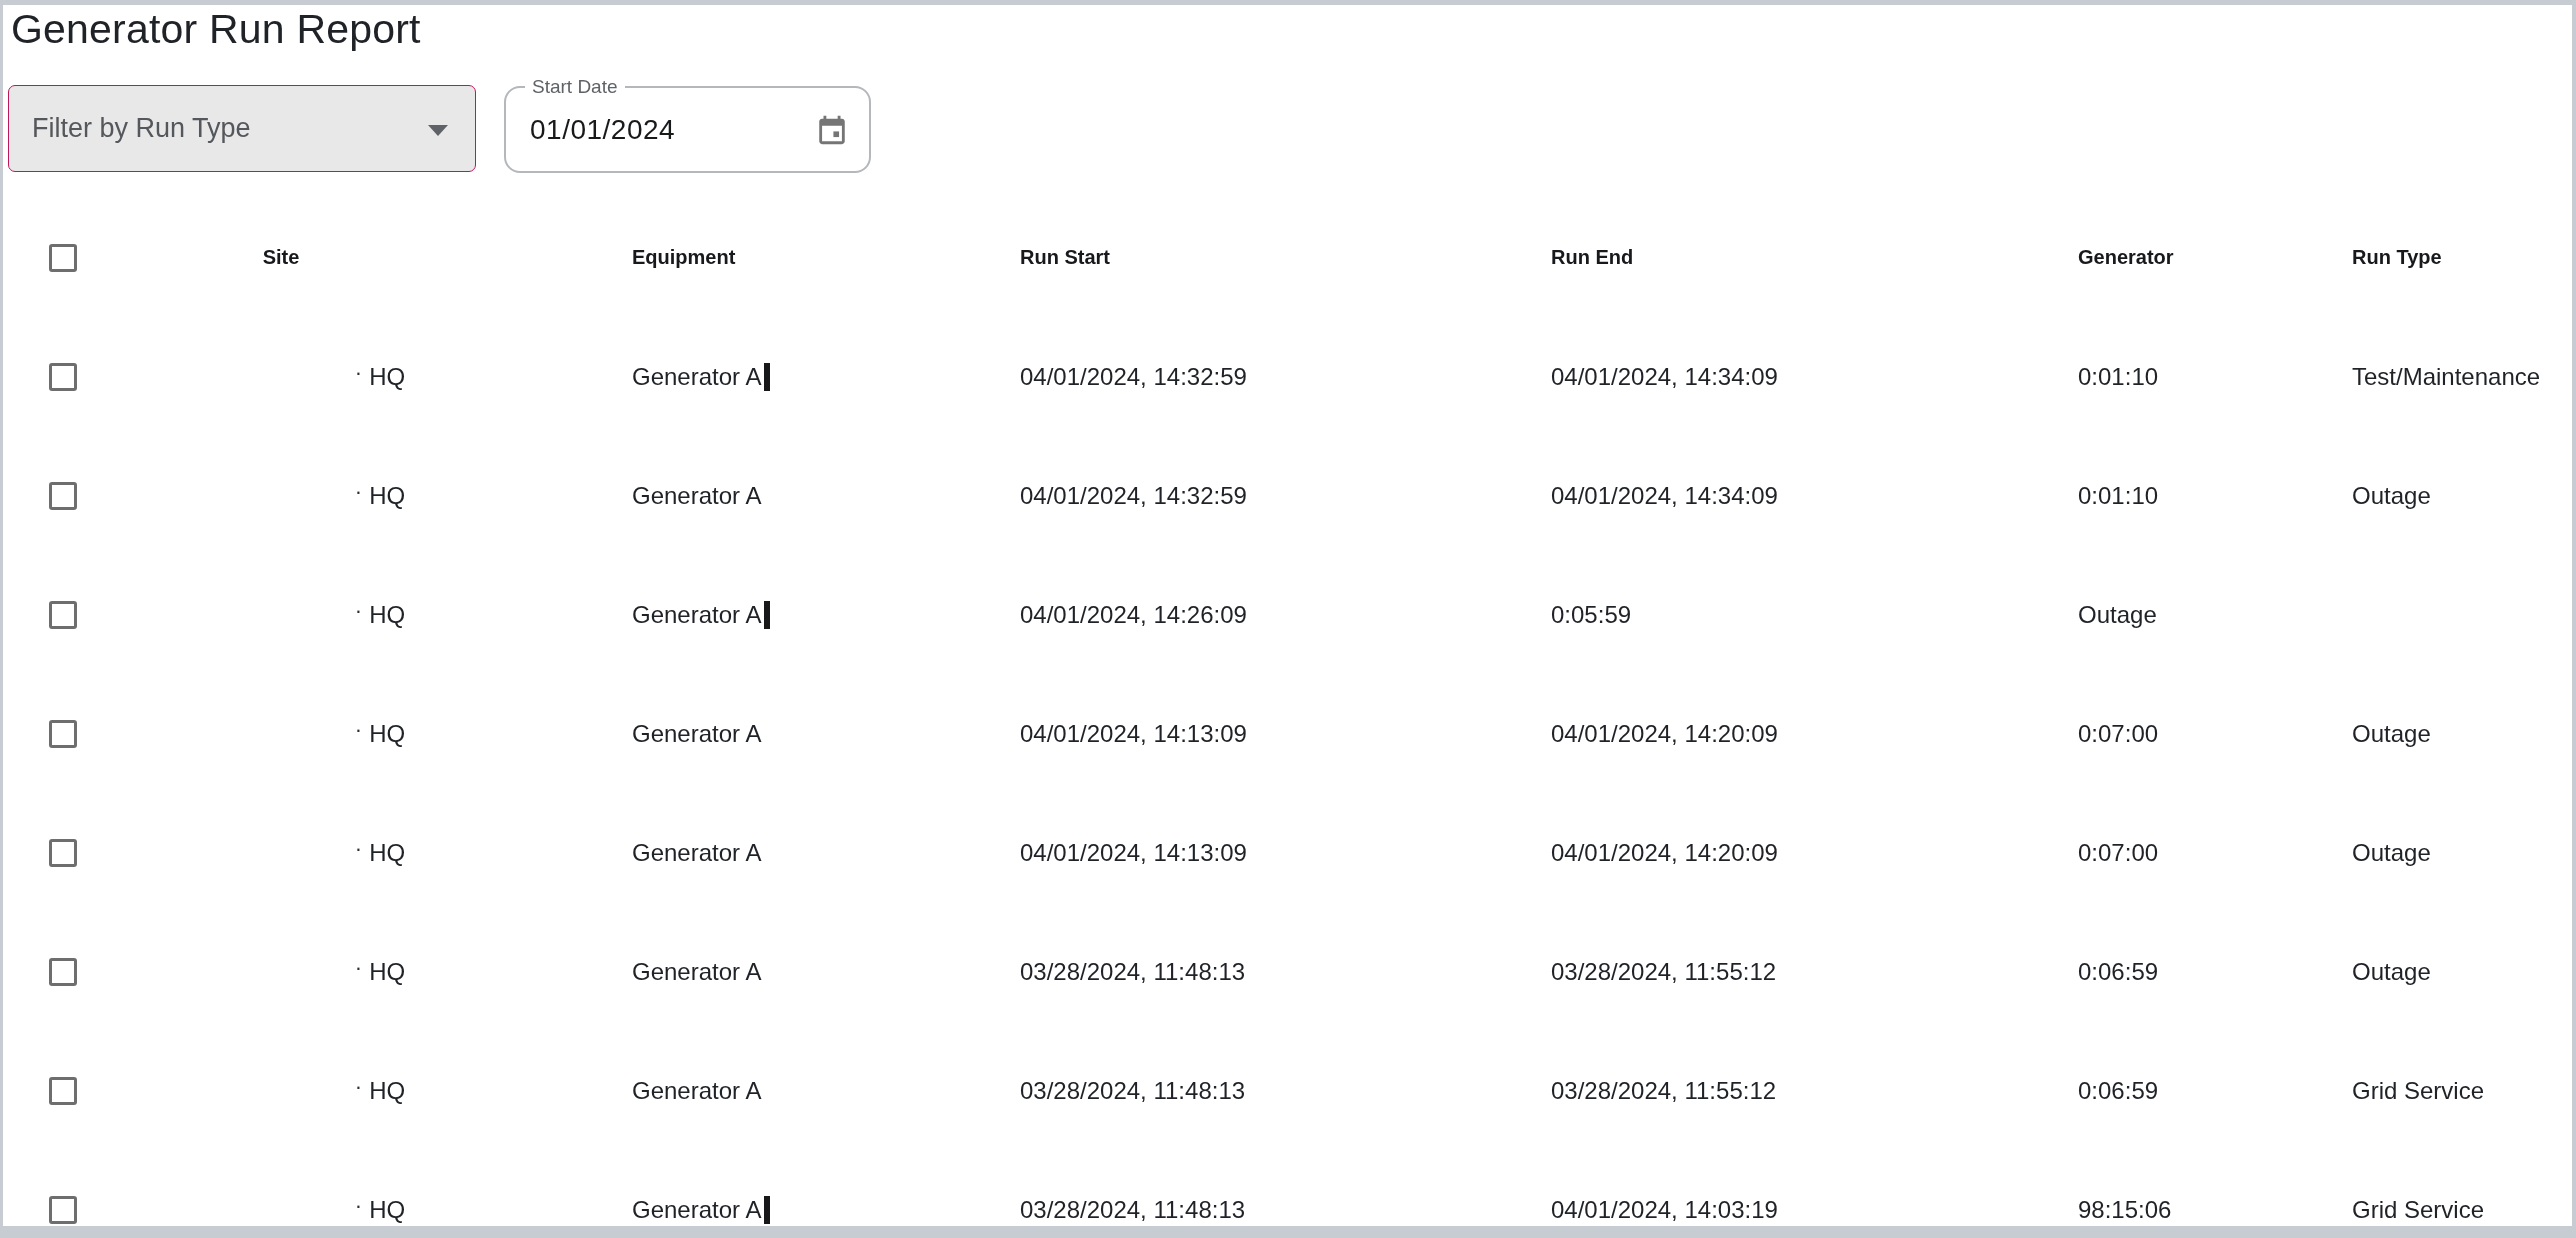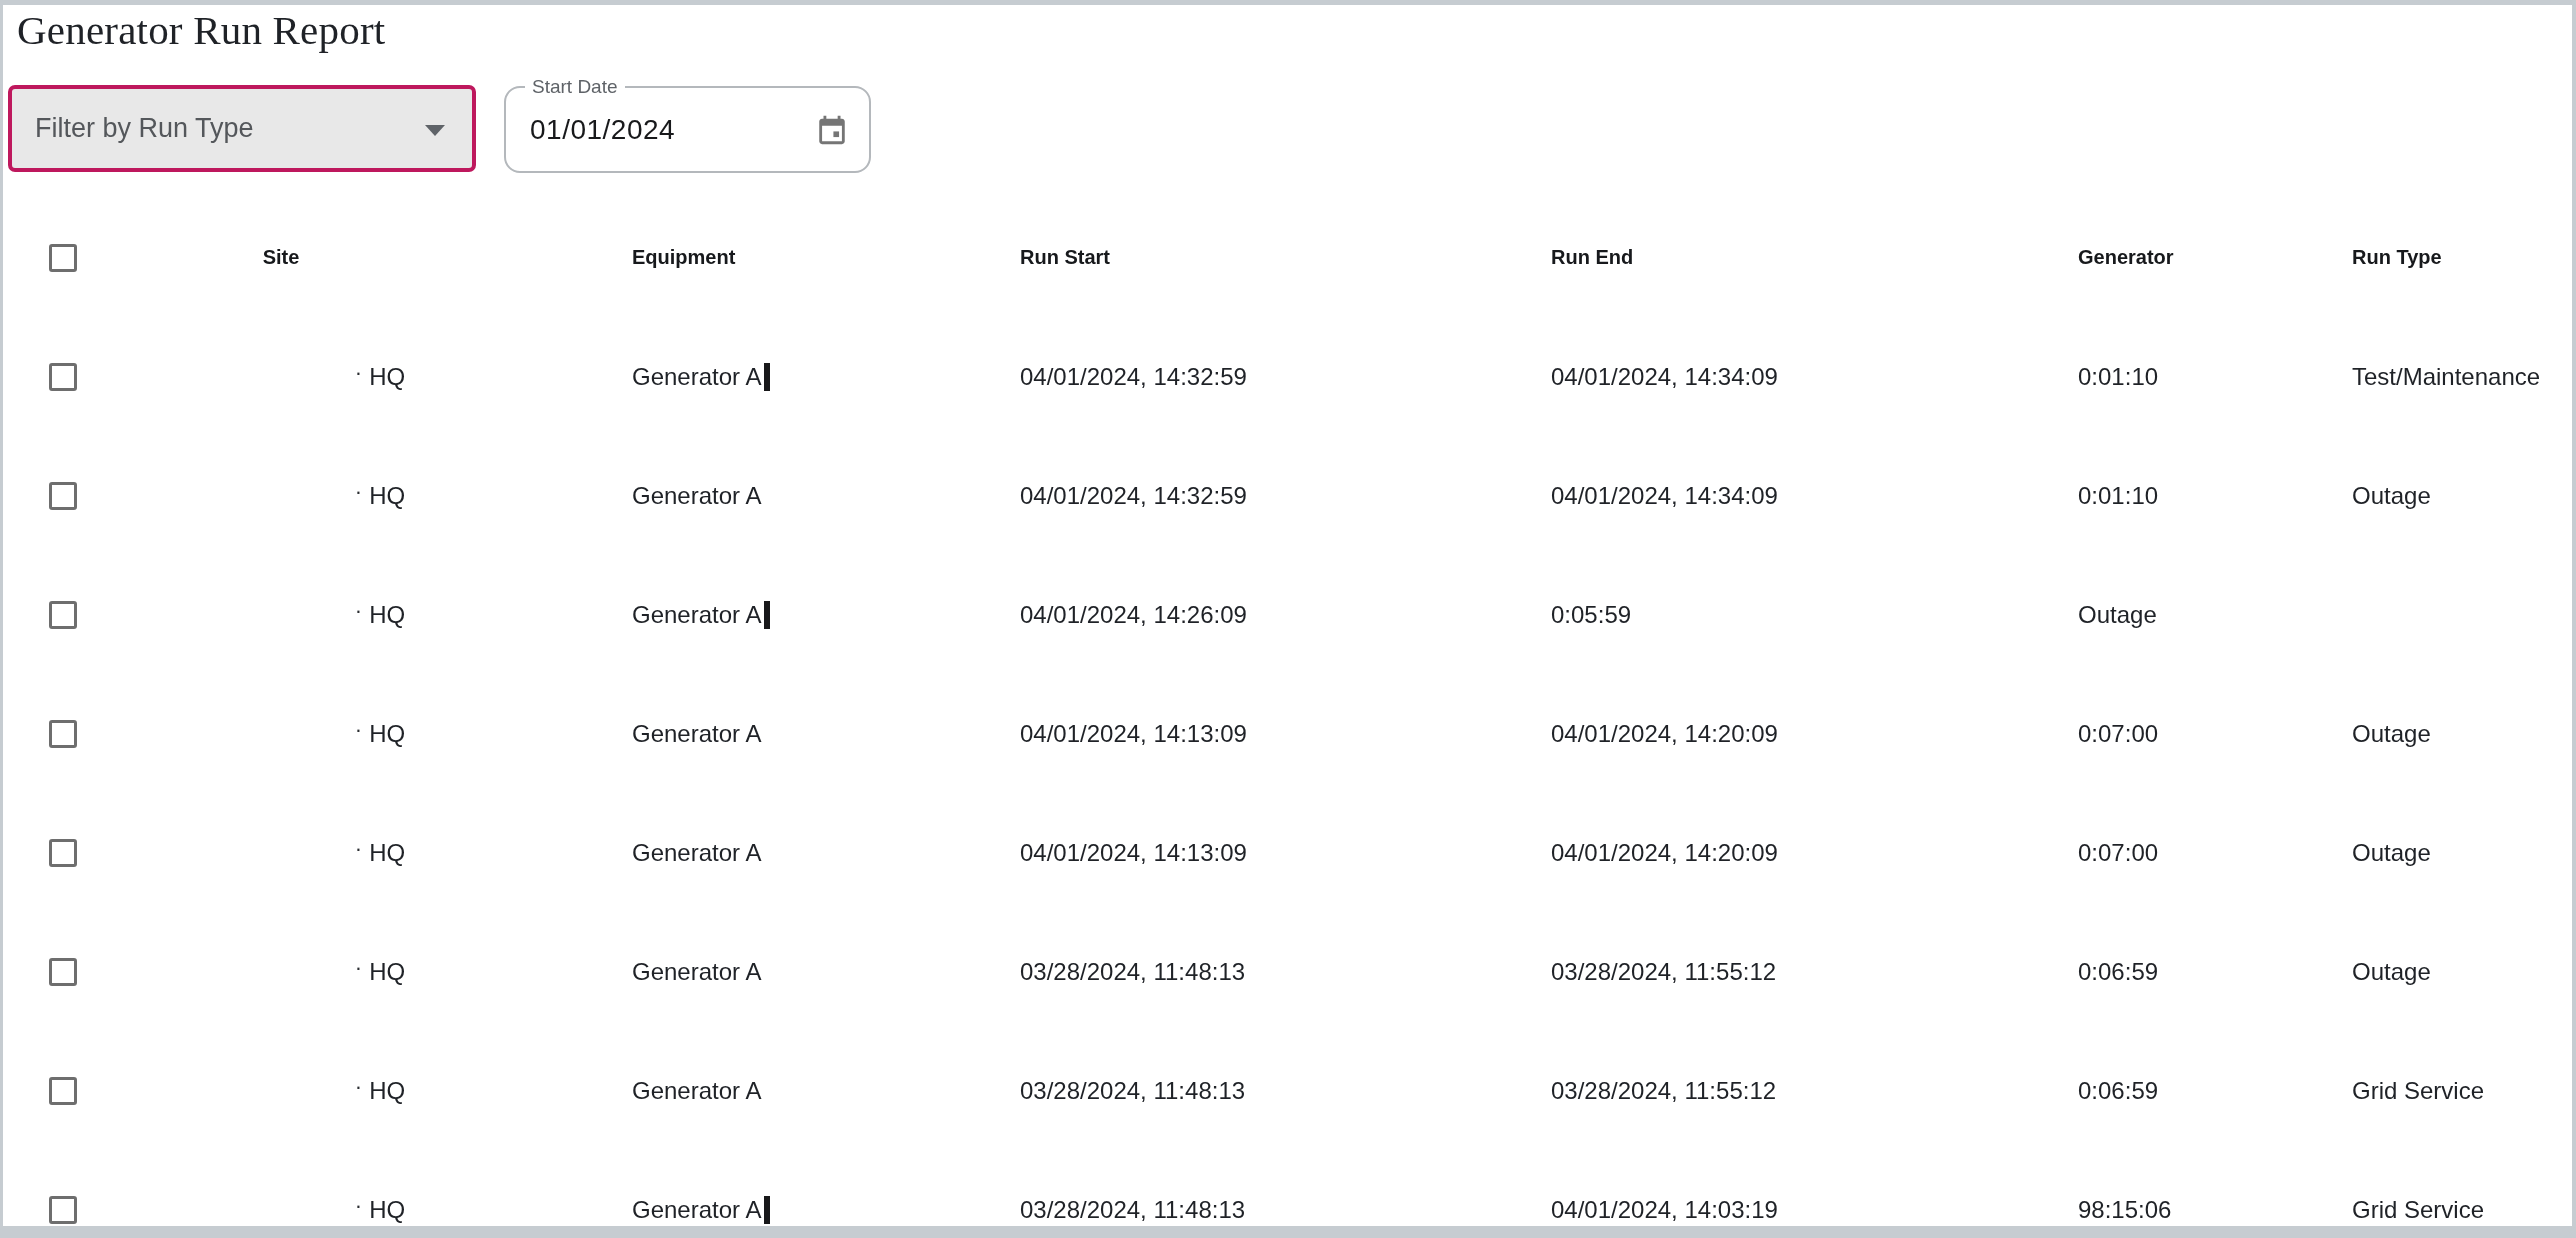--- a/index.html
+++ b/index.html
@@ -13,27 +13,27 @@
     font-family:"Liberation Sans", sans-serif;
     background:var(--frame);
     position:relative;
   }
   .content{
     position:absolute; top:5px; left:3px; right:4px; bottom:13px;
     background:#ffffff; overflow:hidden;
   }
   
   .page-title{
-    position:absolute; top:1px; left:14px;
-    font-size:41px; font-weight:400; color:var(--text); letter-spacing:0.2px;font-family:Liberation Serif, serif;
+    position:absolute; top:1px; left:8px;
+    font-size:41px; font-weight:400; color:var(--text); letter-spacing:0.2px;
   }
   
   .filter-select{
     position:absolute; left:5px; top:80px; width:468px; height:87px;
-    background:var(--filter-bg); border:4px solid #be185d; border-radius:7px;
+    background:var(--filter-bg); border:1px solid #be185d; border-radius:7px;
     display:flex; align-items:center; cursor:pointer;
   }
   .filter-select .sel-label{
     margin-left:23px; font-size:27px; color:var(--filter-text);
   }
   .filter-select .arrow{
     position:absolute; right:27px; top:50%; margin-top:-4px;
     width:0; height:0;
     border-left:10px solid transparent; border-right:10px solid transparent;
     border-top:11px solid var(--label-gray);

